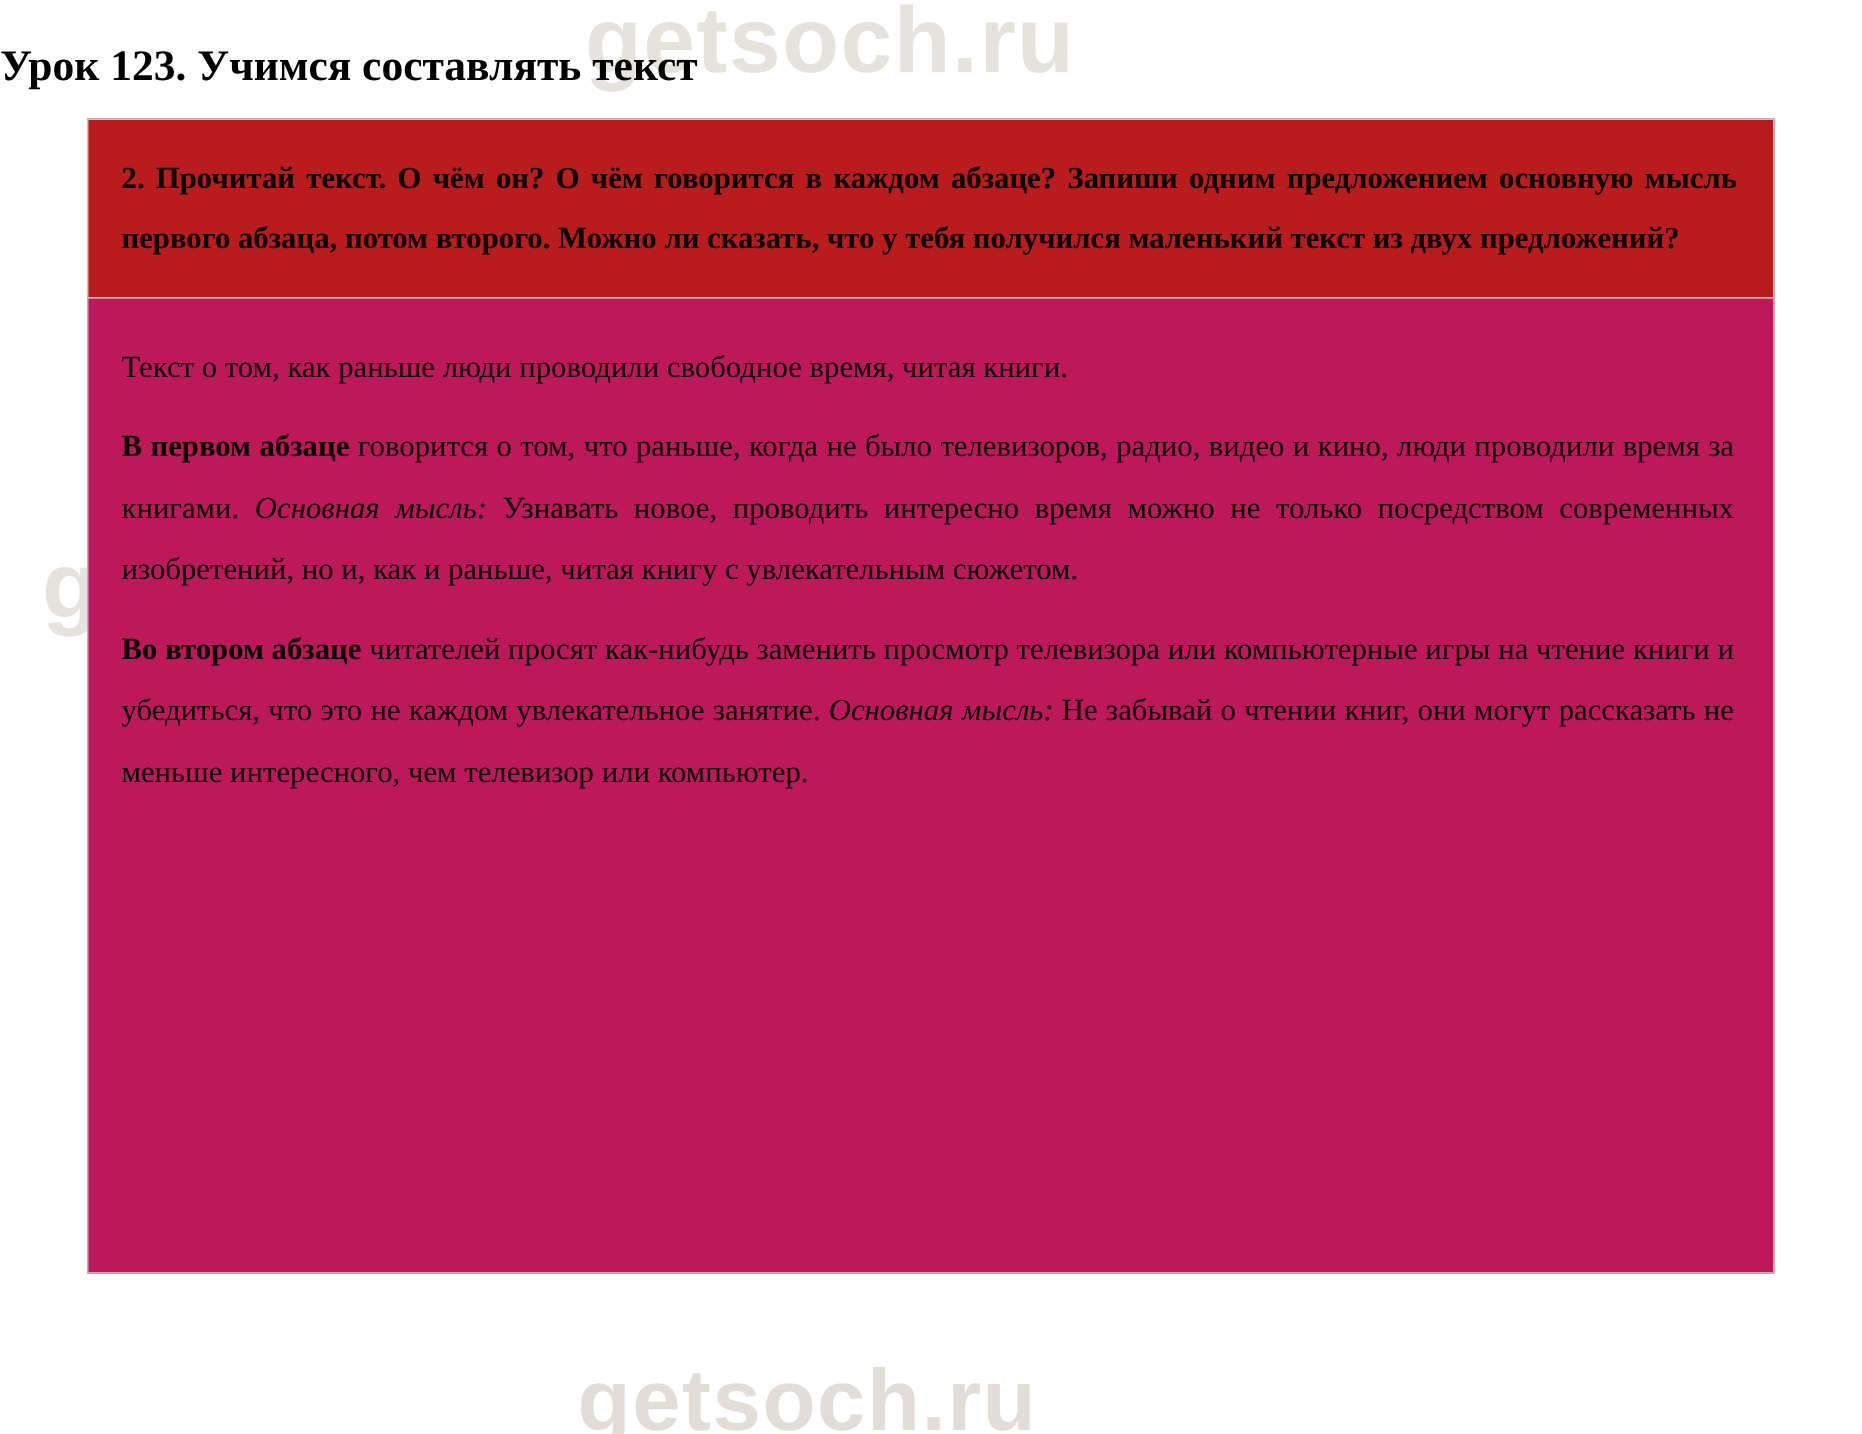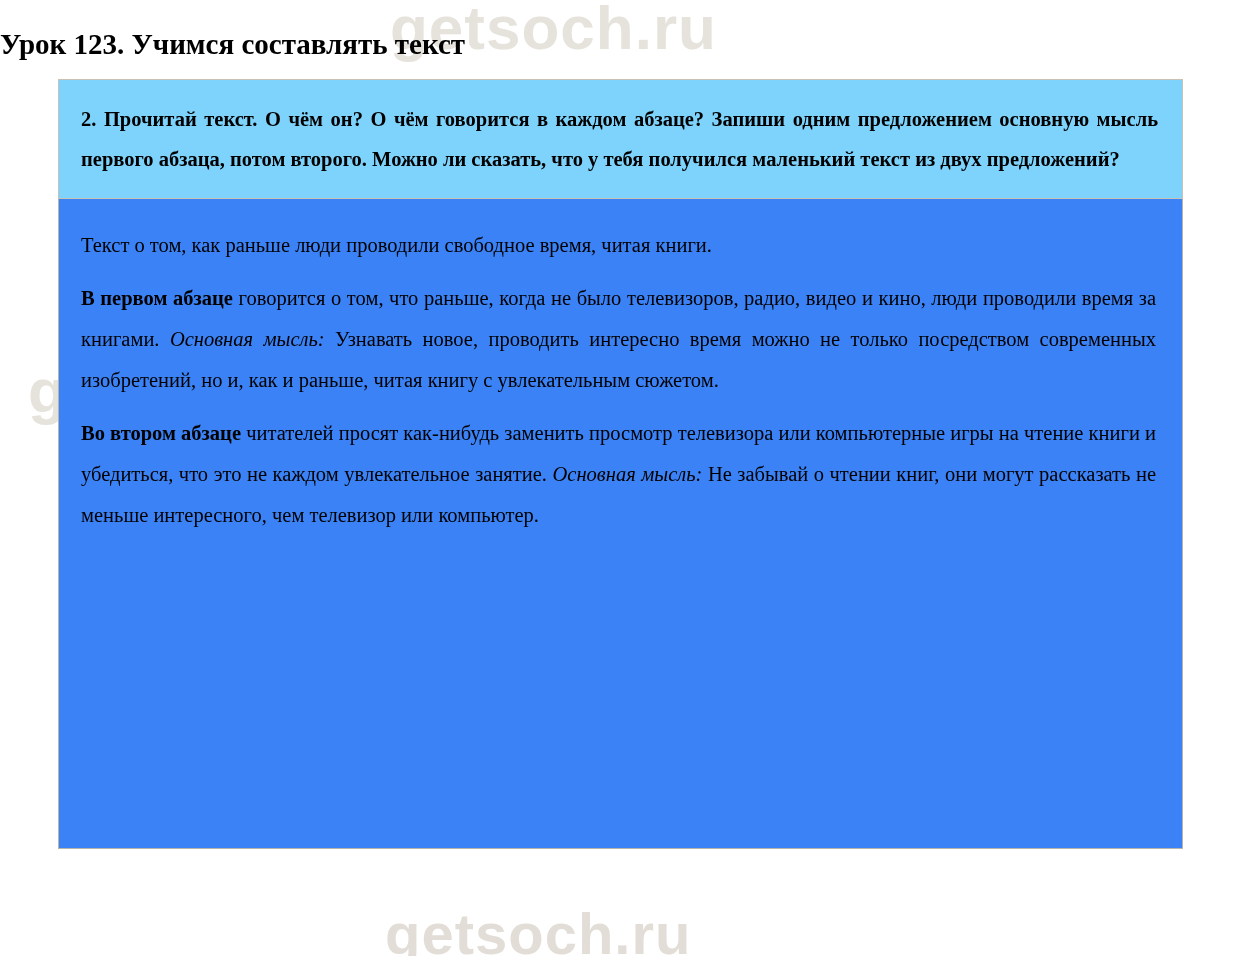--- a/index.html
+++ b/index.html
@@ -65,39 +65,39 @@
     font-size: 29px;
     font-weight: bold;
     margin: 28px 0 18px 0;
     position: relative;
     z-index: 12;
     font-family: "Liberation Serif", serif;
   }
 
   .task-box {
     margin: 0 58px 0 58px;
-    background: #7dd3fc;
+    background: #b91c1c;
     border: 1px solid #c9c2b4;
     padding: 20px 24px 18px 22px;
     box-sizing: border-box;
     position: relative;
     z-index: 12;
   }
   .task-text {
     font-size: 20.5px;
     font-weight: bold;
     line-height: 1.95;
     text-align: justify;
     text-justify: inter-word;
     margin: 0;
   }
 
   .answer-box {
     margin: 0 58px 0 58px;
-    background: #3b82f6;
+    background: #be185d;
     border: 1px solid #b9b4aa;
     border-top: none;
     padding: 26px 26px 30px 22px;
     box-sizing: border-box;
     min-height: 650px;
     position: relative;
     z-index: 11;
   }
   .answer-box p {
     font-size: 20.5px;

